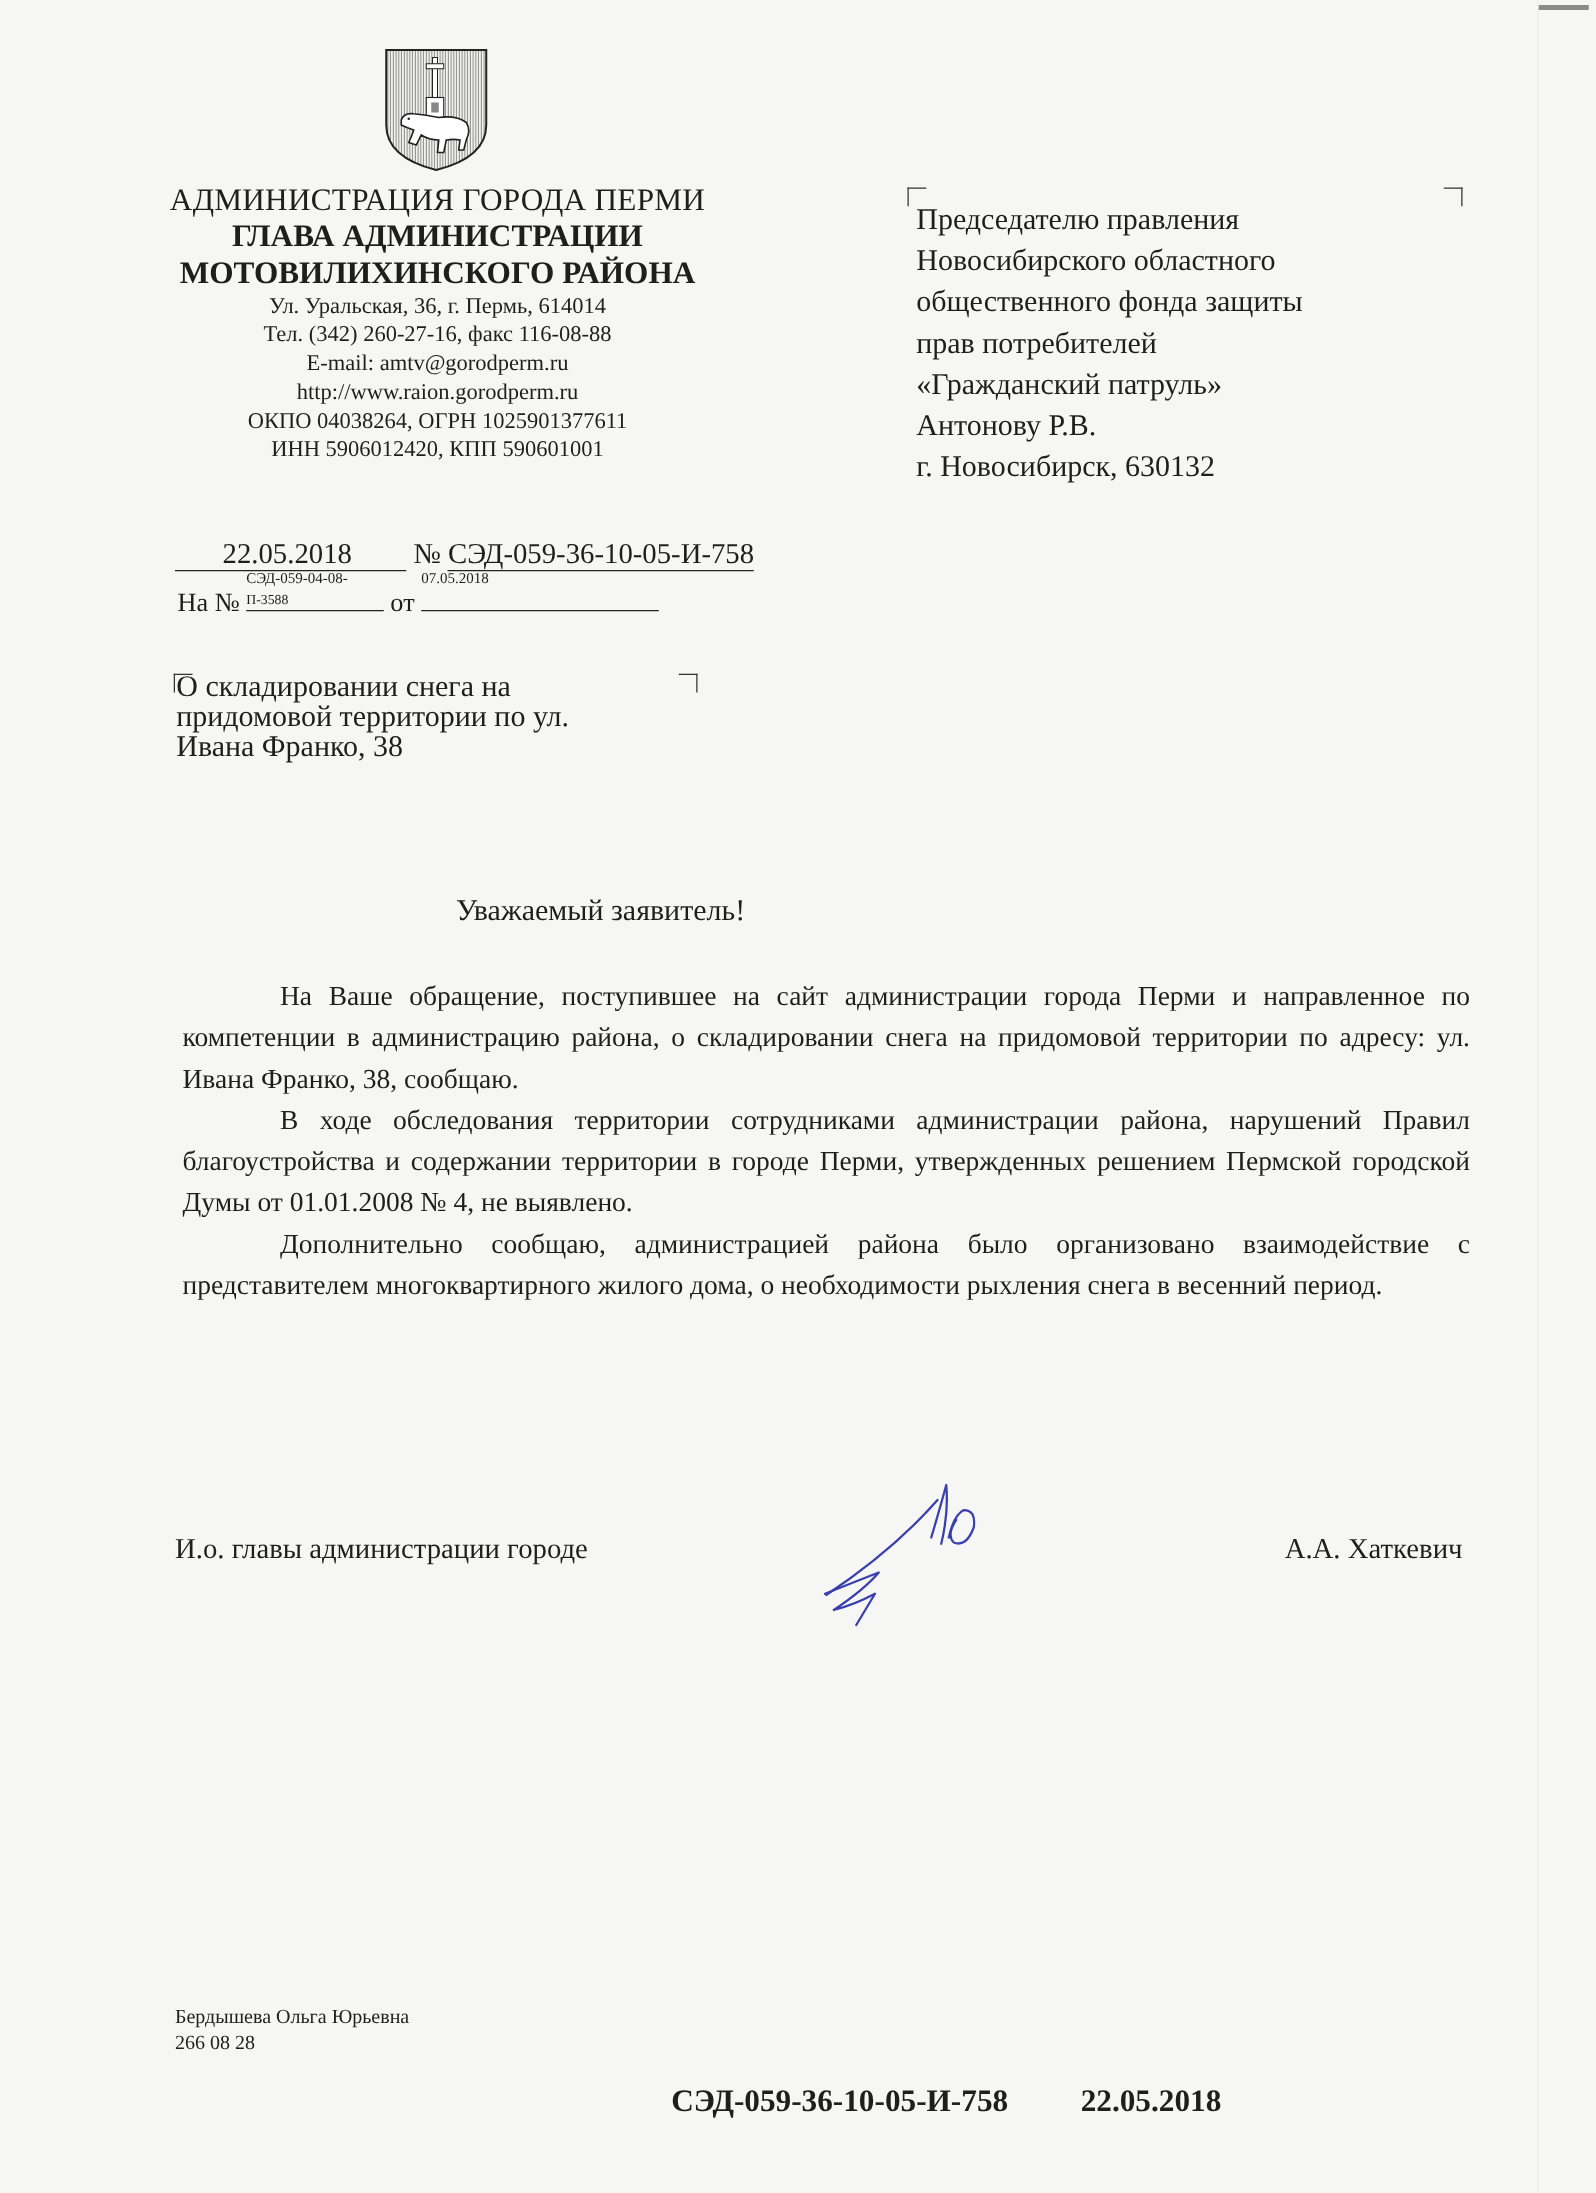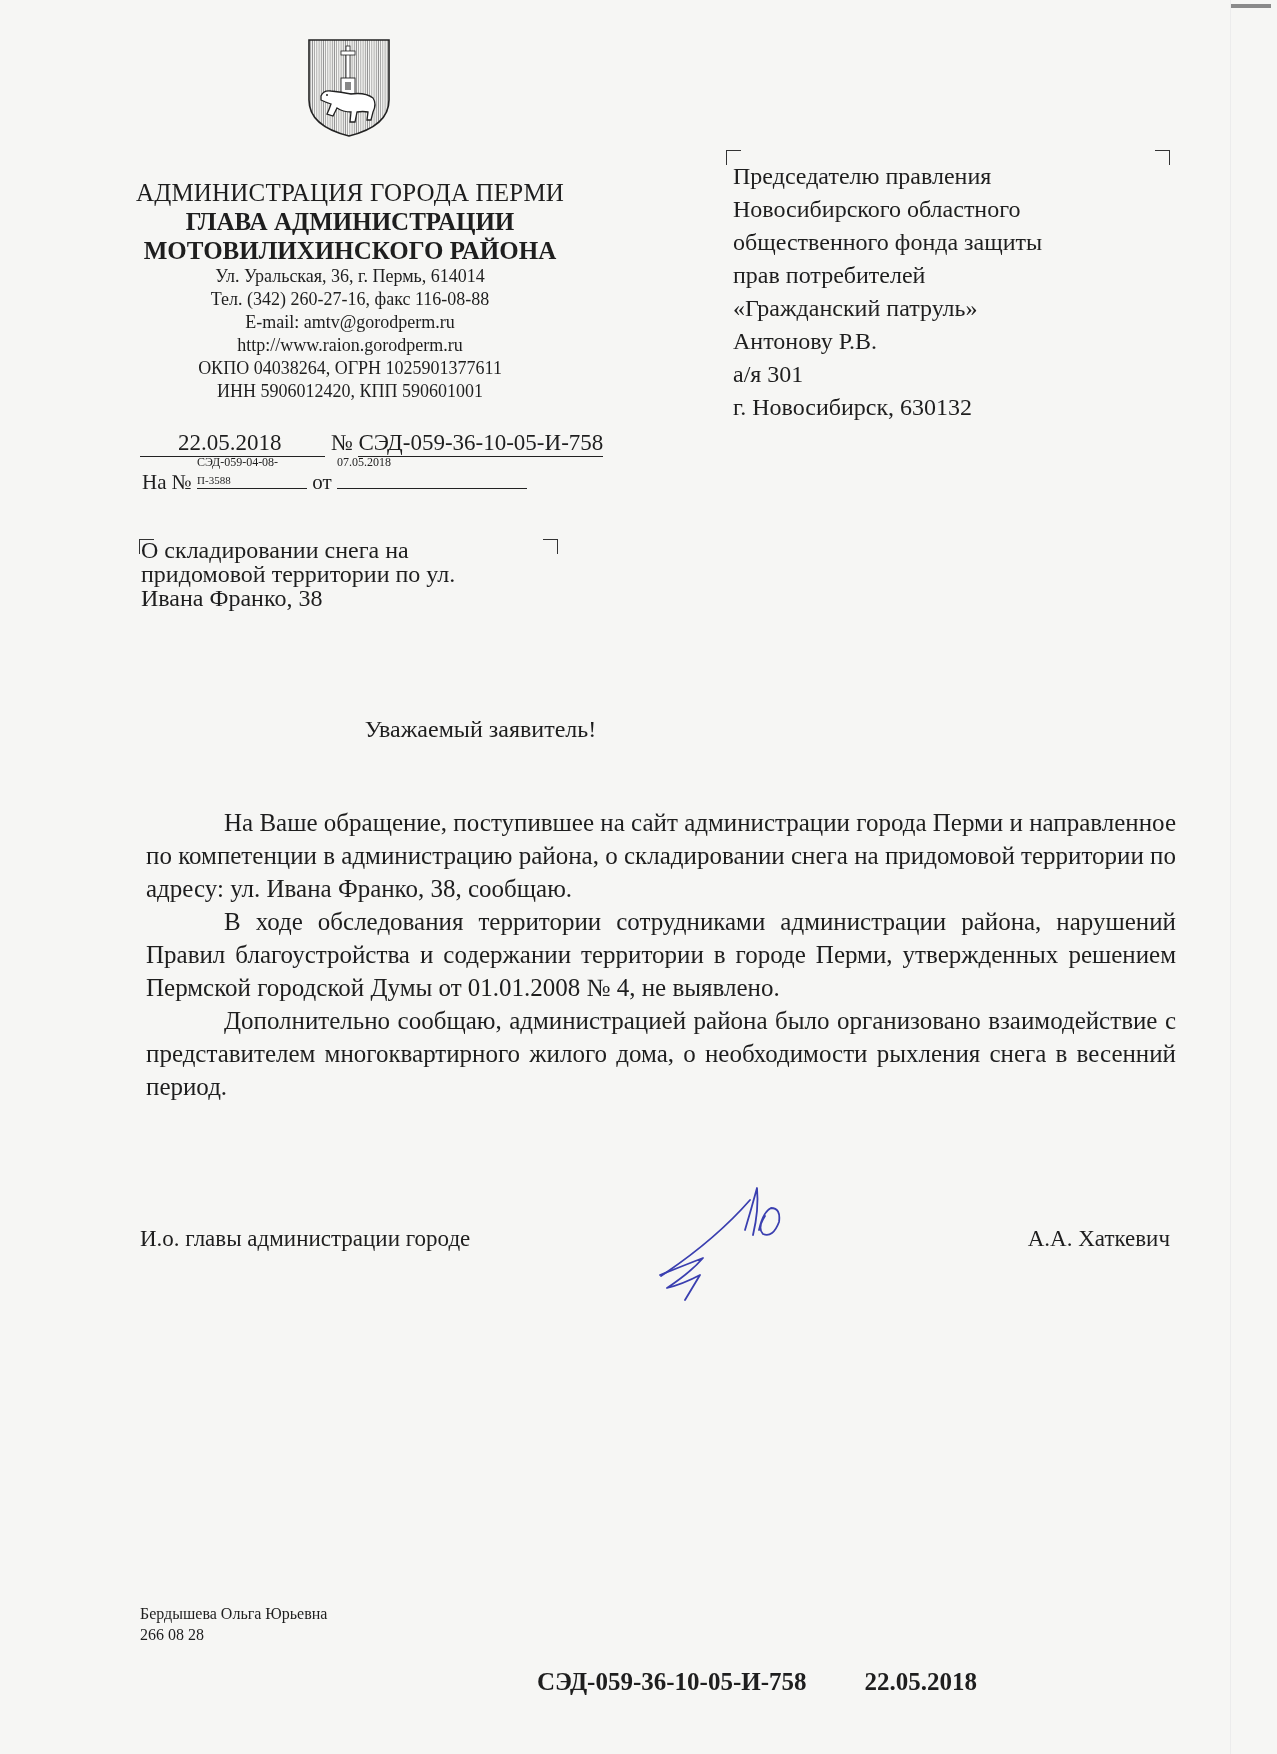--- a/index.html
+++ b/index.html
@@ -7,21 +7,21 @@
     width: 1277px; height: 1754px; position: relative; overflow: hidden;
     background: #f6f6f4;
     font-family: "Liberation Serif", "DejaVu Serif", serif;
     color: #1e1e1e;
   }
   .scan-edge { position: absolute; top: 4px; right: 6px; width: 40px; height: 4px; background: #8a8a8a; }
   .scan-line { position: absolute; top: 0; right: 46px; width: 1px; height: 1754px; background: #ececec; }
 
   
   .emblem { position: absolute; left: 306px; left: 307px; top: 38px; width: 84px; height: 100px; }
-  .head { position: absolute; left: 80px; top: 146px; width: 540px; text-align: center; margin-top: 32px; }
+  .head { position: absolute; left: 80px; top: 146px; width: 540px; text-align: center; }
   .head .org { font-size: 25px; line-height: 29px; letter-spacing: 0.2px; }
   .head .title { font-size: 25px; line-height: 29px; font-weight: bold; }
   .head .info { font-size: 18px; line-height: 23px; }
 
   
   .reg { position: absolute; left: 140px; top: 430px; font-size: 23px; white-space: nowrap; }
   .reg .u { display: inline-block; border-bottom: 1px solid #222; }
   .reg .date { width: 185px; padding-left: 38px; box-sizing: border-box; }
   .reg .num { }
   .ref { position: absolute; left: 142px; top: 470px; font-size: 21px; white-space: nowrap; }
@@ -37,21 +37,21 @@
   .corner { position: absolute; width: 14px; height: 14px; border-color: #333; border-style: solid; border-width: 0; }
   .c-tl { border-top-width: 1.5px; border-left-width: 1.5px; }
   .c-tr { border-top-width: 1.5px; border-right-width: 1.5px; }
 
   
   .addressee { position: absolute; left: 733px; top: 160px; font-size: 24px; line-height: 33px; }
 
   
   .greeting { position: absolute; left: 0; width: 1047px; top: 716px; text-align: center; font-size: 24px; }
   .greeting span { position: relative; left: -43px; }
-  .body { position: absolute; left: 146px; top: 806px; width: 1030px; font-size: 25px; line-height: 33px; text-align: justify; }
+  .body { position: absolute; left: 146px; top: 780px; width: 1030px; font-size: 22px; line-height: 33px; text-align: justify; }
   .body p { margin: 0 0 0; text-indent: 78px; }
 
   
   .sign-row { position: absolute; left: 140px; top: 1226px; width: 1030px; font-size: 23px; }
   .sign-pos { position: absolute; left: 0; top: 0; }
   .sign-name { position: absolute; right: 0; top: 0; }
   .signature { position: absolute; left: 655px; top: 1180px; width: 180px; height: 125px; }
 
   
   .exec { position: absolute; left: 140px; top: 1603px; font-size: 16px; line-height: 21px; }
@@ -121,21 +121,20 @@
 
 <div class="corner c-tl" style="left:726px; top:150px;"></div>
 <div class="corner c-tr" style="left:1155px; top:150px;"></div>
 <div class="addressee">
   <div>Председателю правления</div>
   <div>Новосибирского областного</div>
   <div>общественного фонда защиты</div>
   <div>прав потребителей</div>
   <div>«Гражданский патруль»</div>
   <div>Антонову Р.В.</div>
-  <div>а/я 301</div>
   <div>г. Новосибирск, 630132</div>
 </div>
 
 <div class="greeting">
   <span>Уважаемый заявитель!</span>
 </div>
 
 <div class="body">
   <p>На Ваше обращение, поступившее на сайт администрации города Перми и направленное по компетенции в администрацию района, о складировании снега на придомовой территории по адресу: ул. Ивана Франко, 38, сообщаю.</p>
   <p>В ходе обследования территории сотрудниками администрации района, нарушений Правил благоустройства и содержании территории в городе Перми, утвержденных решением Пермской городской Думы от 01.01.2008 № 4, не выявлено.</p>

